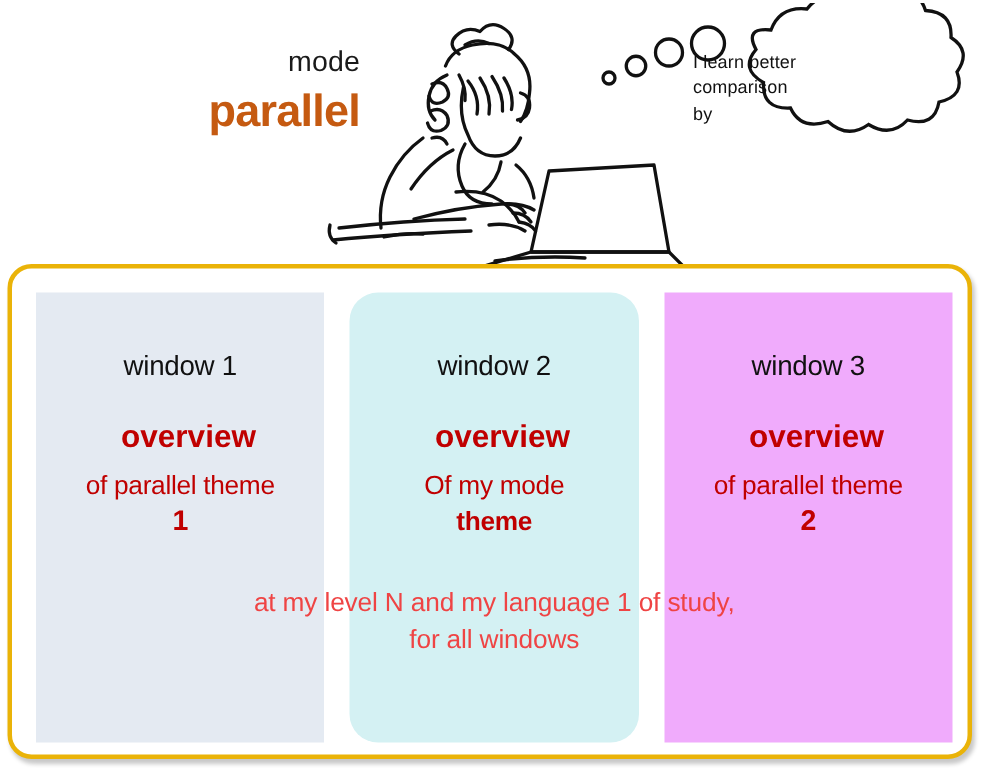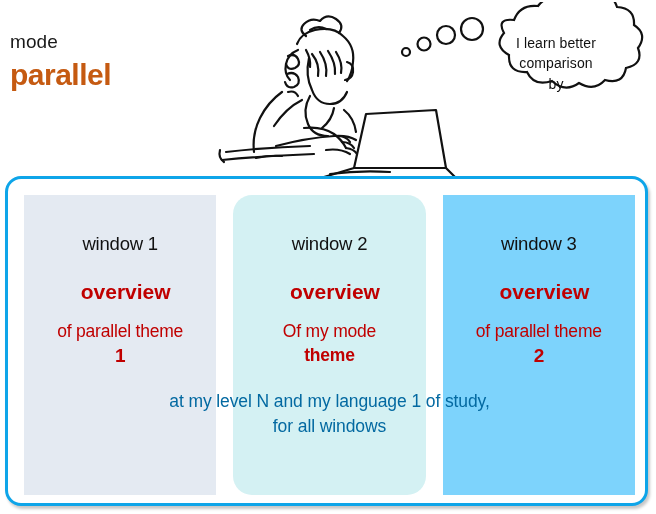--- a/index.html
+++ b/index.html
@@ -15,20 +15,21 @@
     font-family: "Liberation Sans", sans-serif;
     -webkit-font-smoothing: antialiased;
   }
 
   
   #header-block {
     position: absolute;
     left: 10px;
     top: 32px;
     width: 230px;
+    text-align: right;
   }
   #mode-label {
     font-size: 19px;
     color: #1a1a1a;
     line-height: 1.1;
     letter-spacing: 0.1px;
   }
   #mode-value {
     font-size: 30px;
     font-weight: bold;
@@ -48,39 +49,38 @@
   }
   #thought-bubble-art {
     position: absolute;
     left: 398px;
     top: 2px;
     width: 258px;
     height: 140px;
   }
   #bubble-text {
     position: absolute;
-    left: 484px;
+    left: 462px;
     top: 33px;
     width: 144px;
-    text-align: center;
-    font-size: 14px;
+    font-size: 12px;
     color: #111111;
     line-height: 1.45;
     letter-spacing: 0.1px;
   }
 
   
   #windows-container {
     position: absolute;
     left: 5px;
     top: 176px;
     width: 643px;
     height: 330px;
     box-sizing: border-box;
-    border: 3px solid #0ea5e9;
+    border: 3px solid #eab308;
     border-radius: 16px;
     background: #ffffff;
     box-shadow: 2px 3px 3px rgba(0,0,0,0.22);
   }
 
   #panels-row {
     position: absolute;
     left: 16px;
     top: 16px;
     width: 611px;
@@ -105,40 +105,40 @@
     font-size: 21px;
     font-weight: bold;
     color: #c00000;
     margin-top: 26px;
     line-height: 1.1;
     padding-left: 11px;
   }
   .panel-sub {
     font-size: 17.5px;
     color: #c00000;
-    margin-top: 17px;
+    margin-top: 9px;
     line-height: 1.28;
     letter-spacing: -0.2px;
   }
   .panel-sub .emph {
     display: block;
     font-weight: bold;
     font-size: 19px;
     margin-top: 1px;
   }
 
   
   #footer-caption {
     position: absolute;
     left: 16px;
     top: 210px;
     width: 611px;
     text-align: center;
     font-size: 17.5px;
-    color: #0369a1;
+    color: #ef4444;
     line-height: 1.45;
     letter-spacing: -0.1px;
     pointer-events: none;
   }
 </style>
 </head>
 <body>
 
 <div id="header-block">
   <div id="mode-label">mode</div>
@@ -240,21 +240,21 @@
 
     <div class="window-panel" id="panel-2" style="background: rgb(212, 241, 243); border-radius: 19px;">
       <div class="panel-title">window 2</div>
       <div class="panel-heading">overview</div>
       <div class="panel-sub">
         <span>Of my mode</span>
         <span class="emph" style="font-weight:bold;font-size:17.5px;">theme</span>
       </div>
     </div>
 
-    <div class="window-panel" id="panel-3" style="background: #7dd3fc;">
+    <div class="window-panel" id="panel-3" style="background: #f0abfc;">
       <div class="panel-title">window 3</div>
       <div class="panel-heading">overview</div>
       <div class="panel-sub">
         <span>of parallel theme</span>
         <span class="emph">2</span>
       </div>
     </div>
 
   </div>
 

